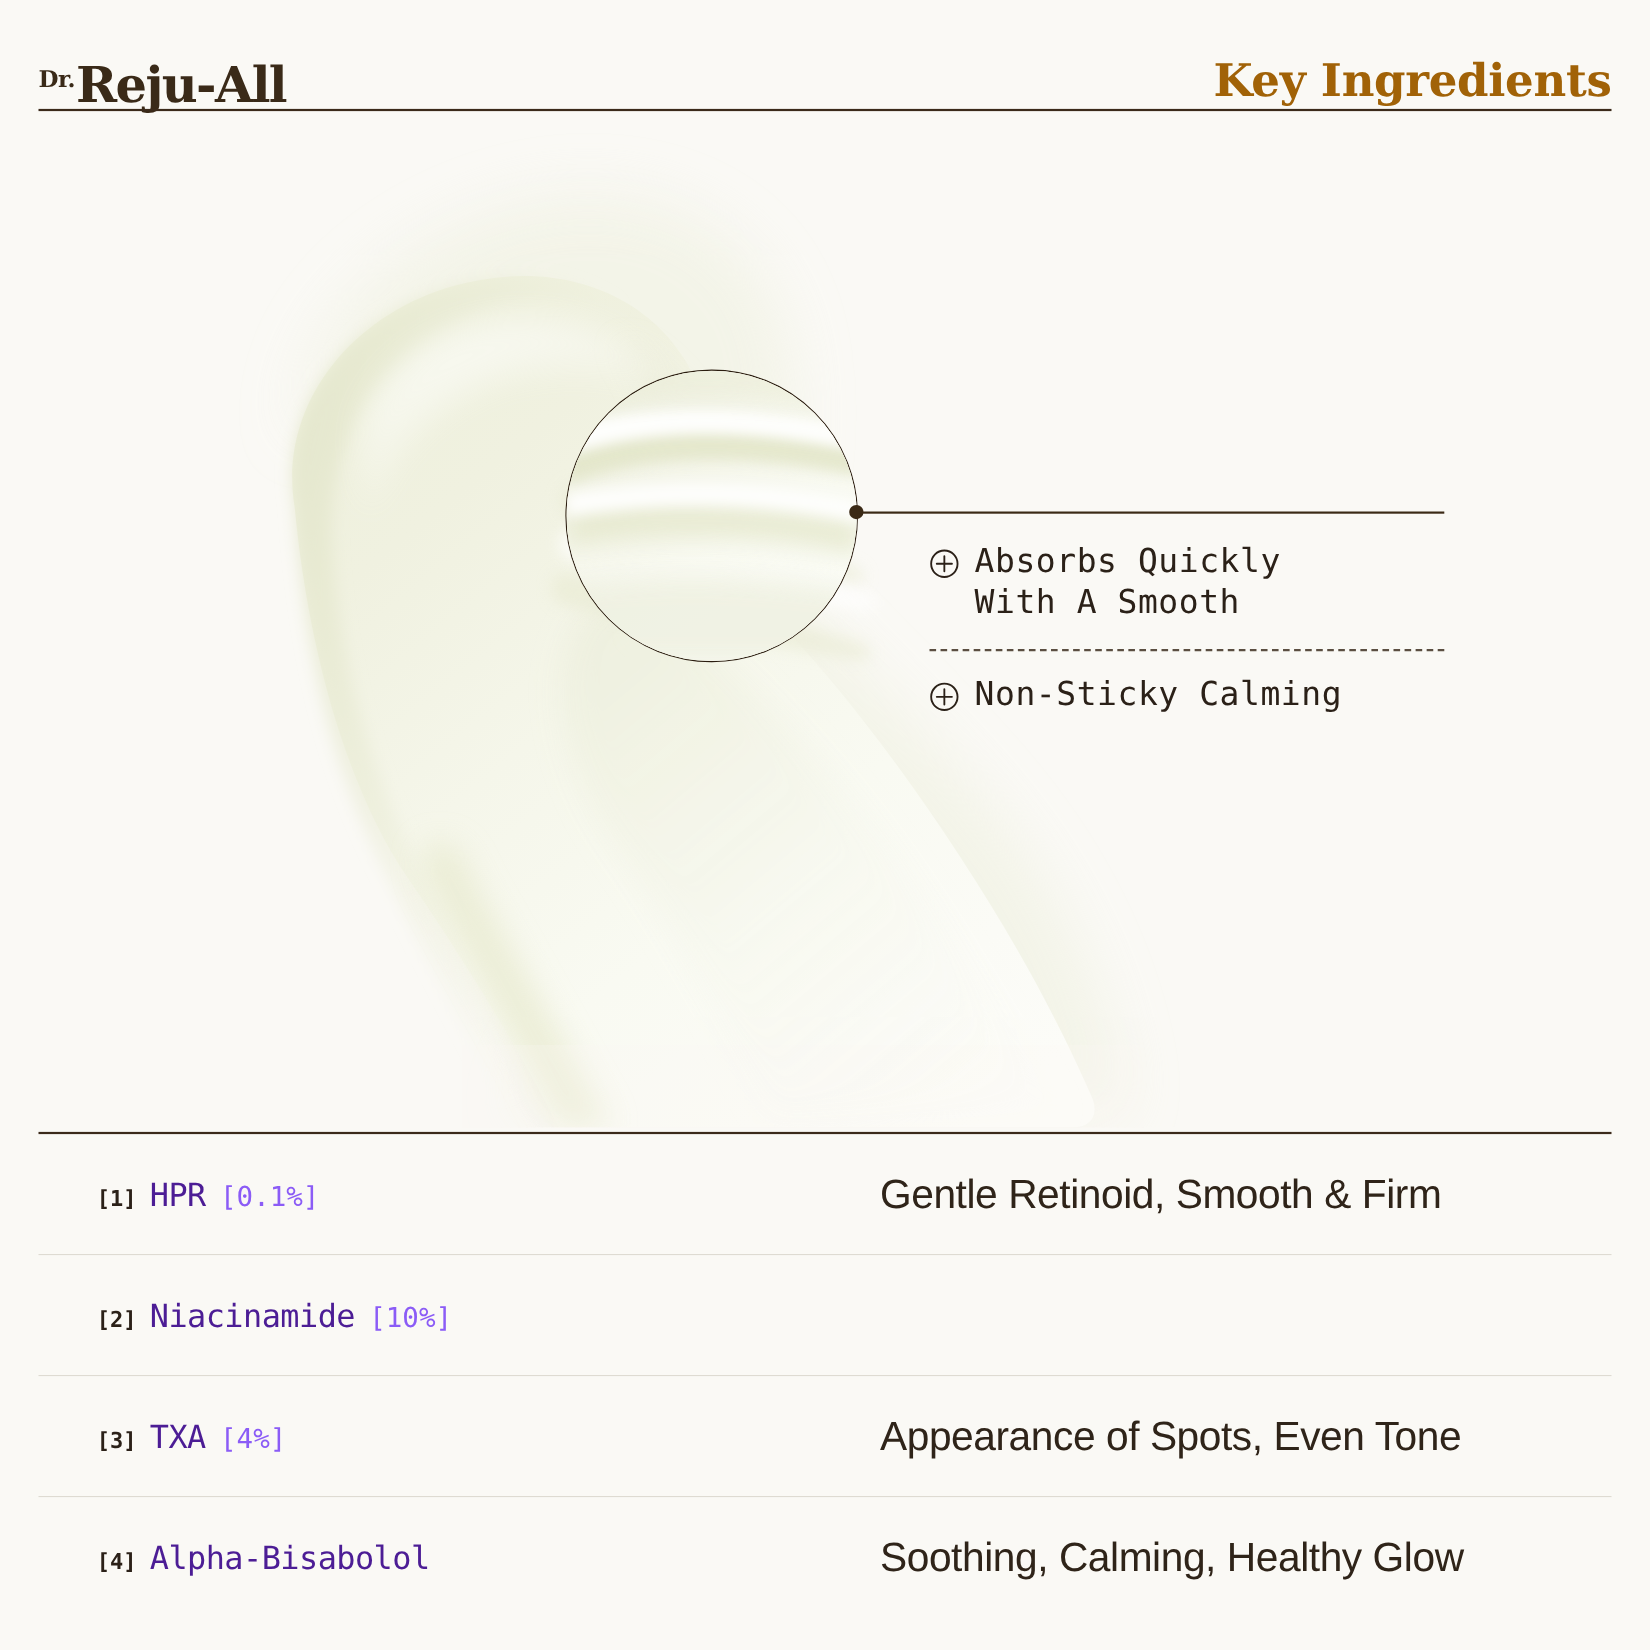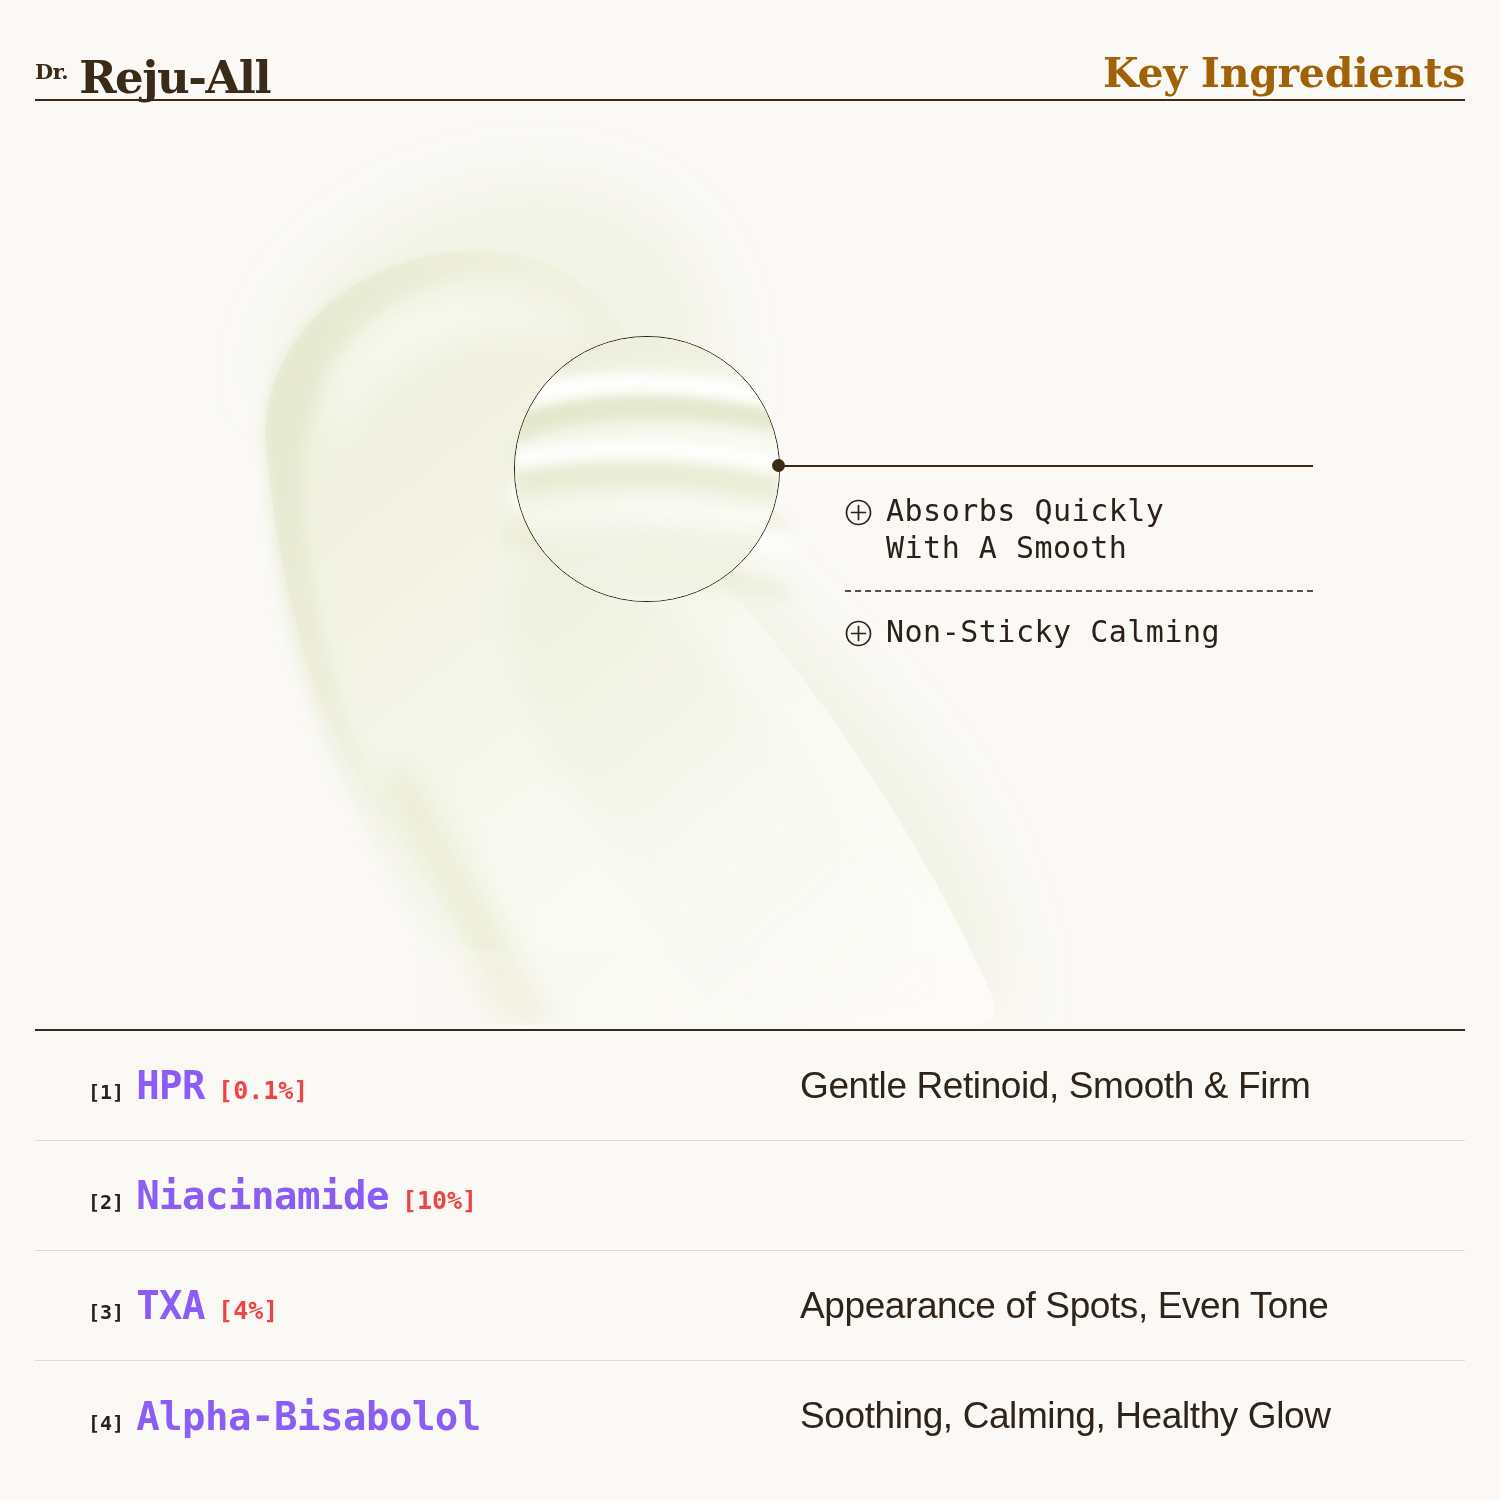--- a/index.html
+++ b/index.html
@@ -32,21 +32,21 @@
     white-space:nowrap;
   }
   #brand-prefix {
     font-size:21px; font-weight:bold;
     letter-spacing:-0.5px;
     margin-top:2px;
   }
   #brand-name {
     font-size:45px; font-weight:bold;
     letter-spacing:-1.5px;
-    margin-left:11px;
+    margin-left:1px;
     margin-top:-4px;
   }
 
   #page-title {
     color:#a16207;
     font-family:"DejaVu Serif", serif;
     font-weight:bold;
     font-size:41px;
     letter-spacing:-0.3px;
     white-space:nowrap;
@@ -152,28 +152,28 @@
     white-space:nowrap;
   }
   .ing-index {
     font-family:"DejaVu Sans Mono", monospace;
     font-size:20px; font-weight:bold;
     color:#2b2118;
     margin-right:12px;
   }
   .ing-name {
     font-family:"DejaVu Sans Mono", monospace;
-    font-size:39px; font-weight:bold;
-    color:#8b5cf6;
+    font-size:29px; font-weight:normal;
+    color:#4c1d95;
     letter-spacing:-0.5px;
   }
   .ing-pct {
     font-family:"DejaVu Sans Mono", monospace;
-    font-size:25px; font-weight:bold;
-    color:#ef4444;
+    font-size:25px; font-weight:normal;
+    color:#8b5cf6;
     margin-left:13px;
   }
   .ing-benefit {
     font-family:"Liberation Sans", sans-serif;
     font-size:37px;
     color:#2f2419;
     letter-spacing:-0.4px;
     white-space:nowrap;
   }
 </style>

